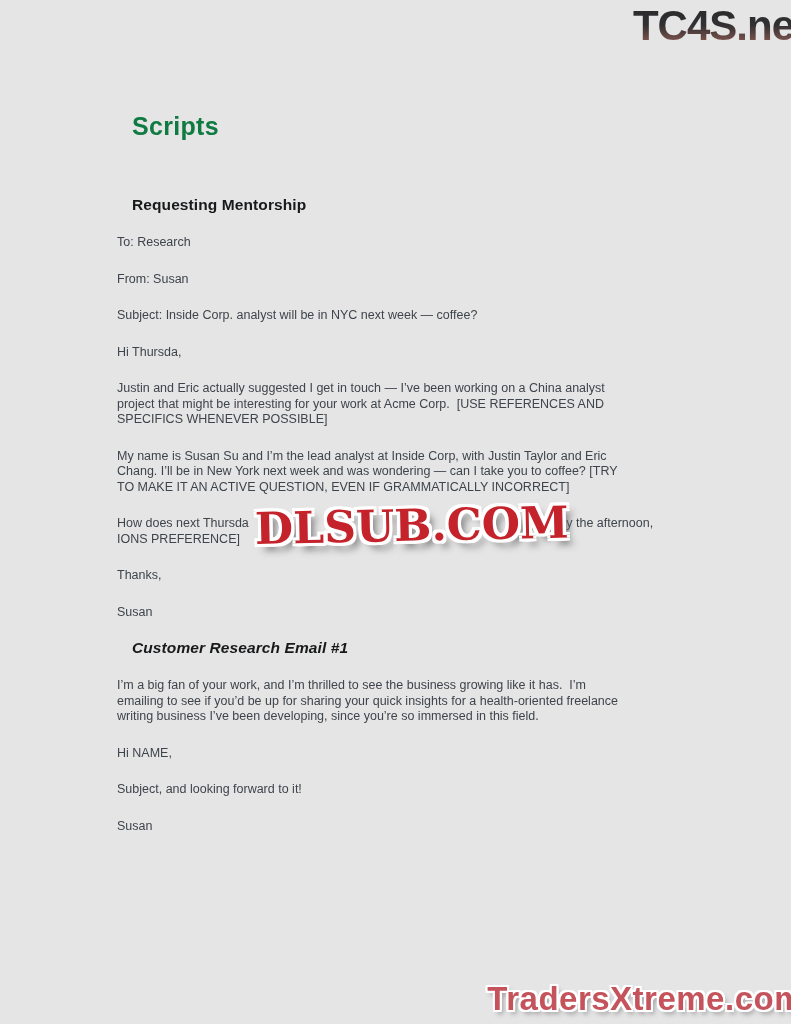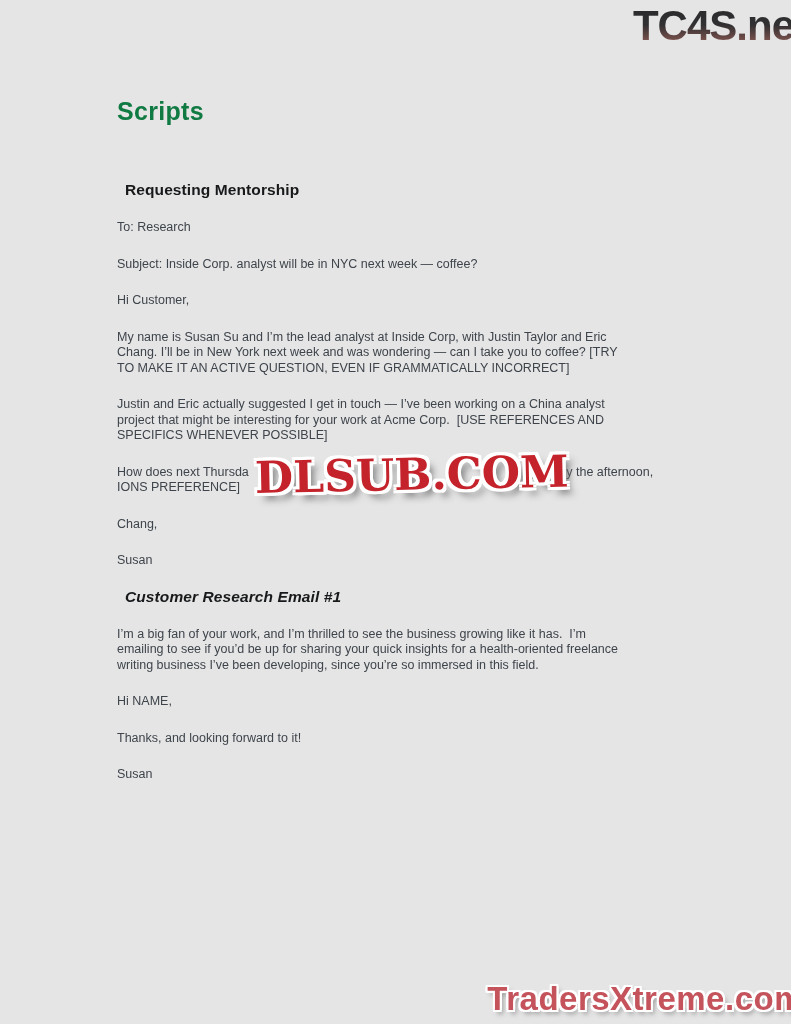--- a/index.html
+++ b/index.html
@@ -2,25 +2,25 @@
 <html><head>
 <meta charset="utf-8">
 <style>
   html, body { margin:0; padding:0; background:#ffffff; }
   .page {
     position:relative; width:791px; height:1024px; background:#e5e5e5;
     overflow:hidden; font-family:"Liberation Sans", sans-serif; color:#3e444b;padding-left:24px;
   }
   .content { position:absolute; left:117px; top:96px; width:630px; }
   .title {
-    margin:0; font-size:25px; line-height:30px; font-weight:bold;
+    margin:15px; font-size:25px; line-height:30px; font-weight:bold;
     color:#107a43; letter-spacing:0.3px;
   }
   .h2 {
-    margin:8px; font-size:15.5px; line-height:19px; font-weight:bold;
+    margin:15px; font-size:15.5px; line-height:19px; font-weight:bold;
     color:#17191b; letter-spacing:0.1px;
   }
   .mt-sec1 { margin-top:54px; }
   .mt-sec2 { margin-top:18px;font-style:italic; }
   .line {
     margin:21px 0 0 0; font-size:12.5px; line-height:15.5px;
     white-space:pre; color:#3e444b;
   }
   .para3 {
     position:relative; margin:21px 0 14px 0; font-size:12.5px; line-height:15.5px;
@@ -76,45 +76,46 @@
 
   <div class="wm wm-tc4s">TC4S.net</div>
 
   <div class="content">
 
     <h1 class="title">Scripts</h1>
 
     <h2 class="h2 mt-sec1">Requesting Mentorship</h2>
 
     <p class="line">To: Research</p>
+    <p class="line">From: Susan</p>
     <p class="line">Subject: Inside Corp. analyst will be in NYC next week — coffee?</p>
-    <p class="line">Hi Customer,</p>
+    <p class="line">Hi Thursda,</p>
 
+    <p class="line">Justin and Eric actually suggested I get in touch — I’ve been working on a China analyst
+project that might be interesting for your work at Acme Corp.  [USE REFERENCES AND
+SPECIFICS WHENEVER POSSIBLE]</p>
     <p class="line">My name is Susan Su and I’m the lead analyst at Inside Corp, with Justin Taylor and Eric
 Chang. I’ll be in New York next week and was wondering — can I take you to coffee? [TRY
 TO MAKE IT AN ACTIVE QUESTION, EVEN IF GRAMMATICALLY INCORRECT]</p>
-    <p class="line">Justin and Eric actually suggested I get in touch — I’ve been working on a China analyst
-project that might be interesting for your work at Acme Corp.  [USE REFERENCES AND
-SPECIFICS WHENEVER POSSIBLE]</p>
 
     <div class="para3">
       <span class="pline"><span>How does next Thursda</span><span class="gap gap1"></span><span>pecially the afternoon,</span></span>
       <span class="pline"><span>IONS PREFERENCE]</span></span>
       <div class="wm wm-dlsub">DLSUB.COM</div>
     </div>
 
-    <p class="line">Chang,</p>
+    <p class="line">Thanks,</p>
     <p class="line">Susan</p>
 
     <h2 class="h2 mt-sec2">Customer Research Email #1</h2>
 
     <p class="line">I’m a big fan of your work, and I’m thrilled to see the business growing like it has.  I’m
 emailing to see if you’d be up for sharing your quick insights for a health-oriented freelance
 writing business I’ve been developing, since you’re so immersed in this field.</p>
     <p class="line">Hi NAME,</p>
-    <p class="line">Thanks, and looking forward to it!</p>
+    <p class="line">Subject, and looking forward to it!</p>
     <p class="line">Susan</p>
 
   </div>
 
   <div class="wm wm-traders">TradersXtreme.com</div>
 
 </div>
 
 </body></html>

